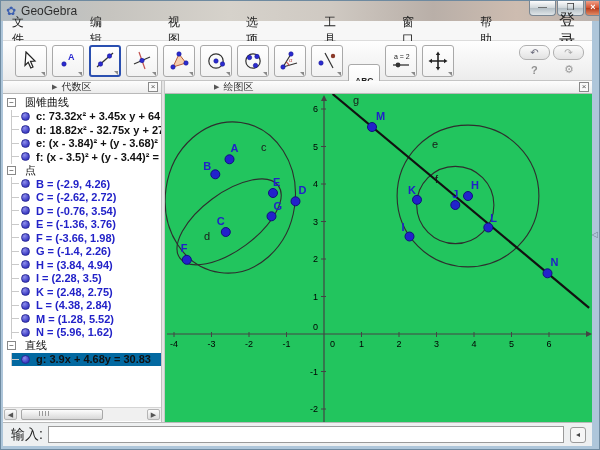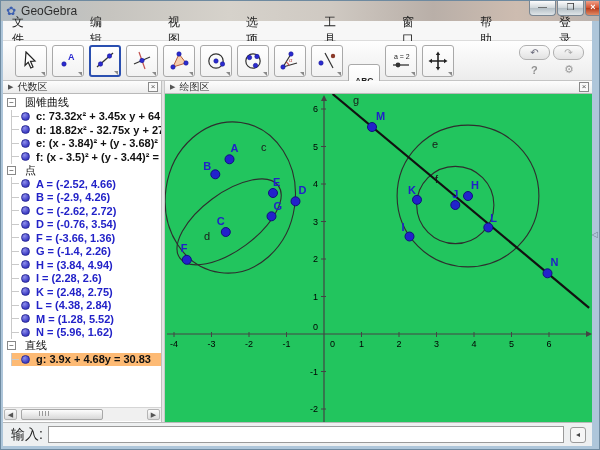--- a/index.html
+++ b/index.html
@@ -17,21 +17,21 @@
   .win-btn { width:27px; height:15px; border:1px solid #7a8793; border-top:none; border-radius:0 0 4px 4px;
     background:linear-gradient(#fdfdfd,#cfd6da 50%,#b4bfc6 51%,#dfe5e8); font-size:9px; line-height:13px;
     text-align:center; color:#333; margin-left:1px; }
   .win-btn.close { width:16px; background:linear-gradient(#f0a088,#d4502e 50%,#b83a1a 51%,#e08a64);
     color:#fff; border-radius:0 0 0 4px; font-weight:bold; }
 
   
   .menubar { position:absolute; left:2px; right:7px; top:20px; height:20px; background:#f7f7f7;
     border-bottom:1px solid #dcdcdc; display:flex; align-items:center; font-size:12px; color:#222;gap:48px; }
   .menu-item { padding:2px 9px; cursor:default; }
-  .menu-login { margin-left:auto; padding:2px 10px; font-size:12px; color:#222; }
+  .menu-login { margin-left:auto; padding:2px 10px; font-size:16px; color:#222; }
 
   
   .toolbar { position:absolute; left:2px; right:7px; top:40px; height:40px;
     background:linear-gradient(#fefefe,#ececec); border-bottom:1px solid #c4c4c4; }
   .tool-btn { position:absolute; top:4px; width:32px; height:32px; background:linear-gradient(#ffffff,#f2f2f2);
     border:1px solid #a9a9a9; border-radius:3px; }
   .tool-btn.selected { border:2px solid #2a4fb0; }
   .tool-btn .dd { position:absolute; right:1px; bottom:0; width:0; height:0;
     border-left:4px solid transparent; border-top:4px solid #8a8a8a; }
   .tool-btn svg { position:absolute; left:5px; top:5px; }
@@ -39,21 +39,21 @@
   .undo-btn,.redo-btn { position:absolute; top:4px; width:31px; height:15px; border:1px solid #b0b0b0;
     border-radius:7px; background:linear-gradient(#fbfbfb,#e2e2e2); text-align:center; font-size:10px;
     line-height:13px; color:#667; }
   .redo-btn { color:#aaa; }
   .help-q { position:absolute; font-size:11px; color:#909090; font-weight:bold; }
   .gear { position:absolute; font-size:11px; color:#9a9a9a; }
 
   
   .main { position:absolute; left:2px; right:7px; top:80px; bottom:27px; background:#fff; }
   .panel-header { position:absolute; top:0; height:13px; background:linear-gradient(#fdfdfd,#ececec);
-    border-bottom:1px solid #b9b9b9; display:flex; align-items:center; font-size:10px; color:#333; }
+    border-bottom:1px solid #b9b9b9; display:flex; align-items:center; font-size:10px; color:#333;padding-left:44px; }
   .ph-tri { font-size:7px; color:#555; margin:0 4px 0 5px; }
   .ph-close { margin-left:auto; margin-right:3px; width:10px; height:10px; border:1px solid #8a8a8a;
     font-size:8px; line-height:8px; text-align:center; color:#555; background:#fafafa; }
   .algebra { position:absolute; left:0; top:0; width:159px; bottom:0; border-right:1px solid #c0c0c0; background:#fff; }
   .algebra .panel-header { left:0; right:0; }
   .splitter { position:absolute; left:159px; top:0; width:3px; bottom:0; background:#e4e4e4; border-right:1px solid #c8c8c8; }
   .graphics { position:absolute; left:162px; right:0; top:0; bottom:0; background:#22c55e; }
   .graphics .panel-header { left:0; right:0; }
   .canvas { position:absolute; left:0; right:0; top:13px; bottom:0; overflow:hidden; }
 
@@ -62,21 +62,21 @@
   .grp-row { display:flex; align-items:center; height:13.5px; padding-left:4px; color:#111; }
   .grp-box { width:9px; height:9px; border:1px solid #888; background:#fff; font-size:8px; line-height:7px;
     text-align:center; color:#333; margin-right:9px; flex:0 0 auto; }
   .grp-items { position:relative; margin-left:8px; border-left:1px solid #c9c9c9; }
   .item-row { display:flex; align-items:center; height:13.5px; white-space:nowrap; overflow:hidden; }
   .item-row::before { content:""; width:7px; height:1px; background:#c9c9c9; flex:0 0 auto; }
   .marble { width:9px; height:9px; border-radius:50%; background:radial-gradient(circle at 35% 30%,#8f8fec,#3b3bc4 70%);
     border:1px solid #2a2a96; margin:0 6px 0 2px; flex:0 0 auto; }
   .item-text { font-weight:bold; color:#111; }
   .item-text.blue { color:#2222c8; }
-  .item-row.selected { background:#fdba74; }
+  .item-row.selected { background:#0369a1; }
 
   
   .hscroll { position:absolute; left:0; right:0; bottom:1px; height:14px; background:#f0f0f0; border-top:1px solid #d5d5d5; }
   .hs-btn { position:absolute; top:1px; width:13px; height:11px; background:linear-gradient(#fcfcfc,#dcdcdc);
     border:1px solid #b5b5b5; border-radius:2px; font-size:7px; line-height:10px; text-align:center; color:#555; }
   .hs-thumb { position:absolute; left:18px; top:1px; width:82px; height:11px; background:linear-gradient(#fdfdfd,#d8d8d8);
     border:1px solid #a8a8a8; border-radius:2px; }
   .hs-grip { position:absolute; left:36px; top:3px; width:10px; height:5px;
     background:repeating-linear-gradient(90deg,#999 0 1px,transparent 1px 3px); }
 
@@ -250,49 +250,49 @@
               <span class="item-text ">f: (x - 3.5)² + (y - 3.44)² = 1.06</span>
             </div>
           </div>
           <div class="grp-row">
             <span class="grp-box">−</span>
             <span>点</span>
           </div>
           <div class="grp-items">
             <div class="item-row">
               <span class="marble"></span>
-              <span class="item-text blue">A = (-2.52, 4.66)</span>
-            </div>
-            <div class="item-row">
-              <span class="marble"></span>
               <span class="item-text blue">B = (-2.9, 4.26)</span>
             </div>
             <div class="item-row">
               <span class="marble"></span>
               <span class="item-text blue">C = (-2.62, 2.72)</span>
             </div>
             <div class="item-row">
               <span class="marble"></span>
               <span class="item-text blue">D = (-0.76, 3.54)</span>
             </div>
             <div class="item-row">
               <span class="marble"></span>
-              <span class="item-text blue">F = (-3.66, 1.36)</span>
+              <span class="item-text blue">E = (-1.36, 3.76)</span>
+            </div>
+            <div class="item-row">
+              <span class="marble"></span>
+              <span class="item-text blue">F = (-3.66, 1.98)</span>
             </div>
             <div class="item-row">
               <span class="marble"></span>
               <span class="item-text blue">G = (-1.4, 2.26)</span>
             </div>
             <div class="item-row">
               <span class="marble"></span>
               <span class="item-text blue">H = (3.84, 4.94)</span>
             </div>
             <div class="item-row">
               <span class="marble"></span>
-              <span class="item-text blue">I = (2.28, 2.6)</span>
+              <span class="item-text blue">I = (2.28, 3.5)</span>
             </div>
             <div class="item-row">
               <span class="marble"></span>
               <span class="item-text blue">K = (2.48, 2.75)</span>
             </div>
             <div class="item-row">
               <span class="marble"></span>
               <span class="item-text blue">L = (4.38, 2.84)</span>
             </div>
             <div class="item-row">

